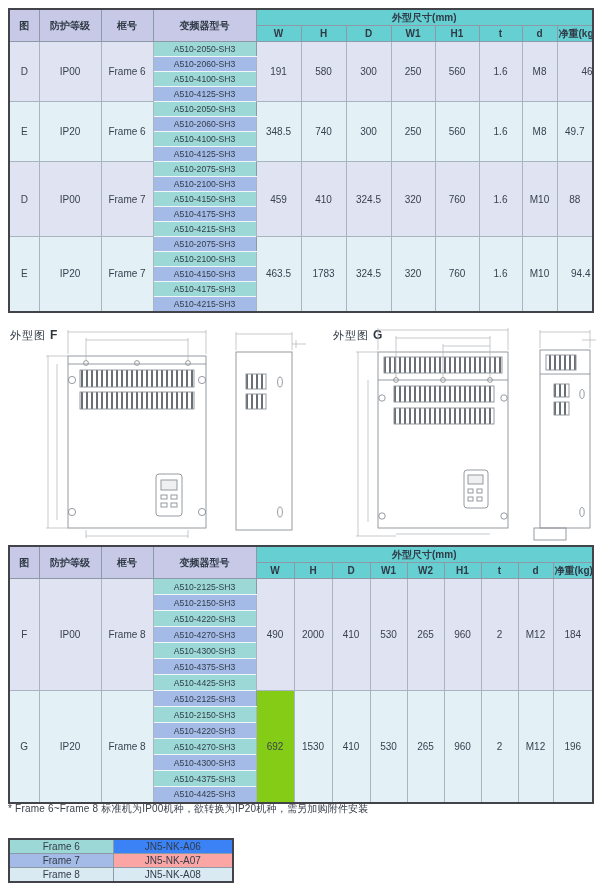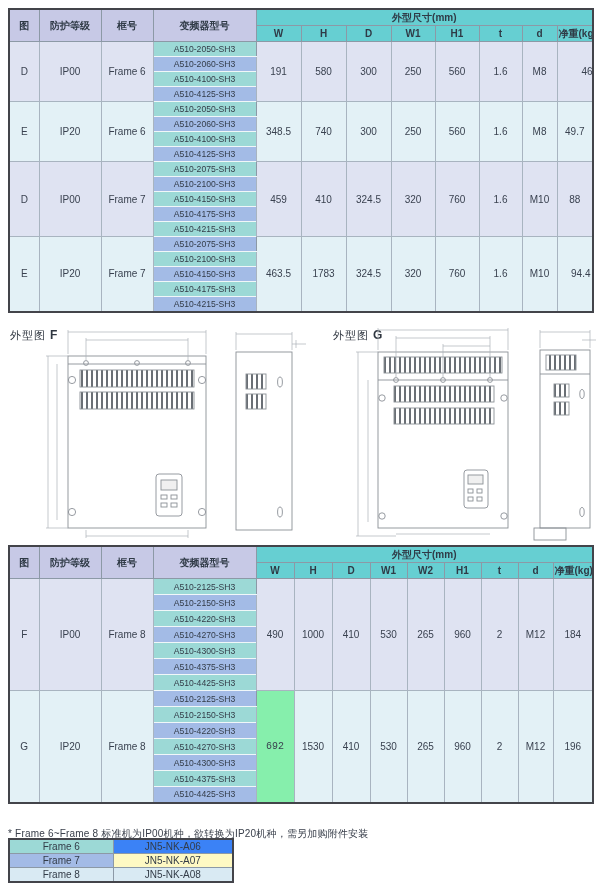--- a/index.html
+++ b/index.html
@@ -20,21 +20,21 @@
   #t1 tbody tr{height:15px;}
   #t2 tbody tr{height:16px;}
   table.dim thead tr{height:16px;}
 
   
   .draw-label{position:absolute;font-size:11px;color:#2f3640;letter-spacing:1px;}
   .draw-label b{font-size:12px;}
   .svgbox{position:absolute;}
 
   
-  .footnote{position:absolute;left:8px;top:827px;font-size:10px;color:#3a404c;letter-spacing:0.2px;}
+  .footnote{position:absolute;left:8px;top:802px;font-size:10px;color:#3a404c;letter-spacing:0.2px;}
 
   
   .acc-wrap{position:absolute;left:8px;top:838px;}
   table.acc{border-collapse:collapse;border:2px solid #43444a;table-layout:fixed;}
   table.acc td{border:1px solid #8c99a6;height:13px;font-size:10px;text-align:center;
                color:#333c48;padding:0 2px;overflow:hidden;white-space:nowrap;}
 </style>
 </head>
 <body>
 
@@ -339,21 +339,21 @@
             <th style="background: rgb(102, 207, 210);">净重(kg)</th>
           </tr>
         </thead>
         <tbody>
           <tr>
             <td rowspan="7" style="background: rgb(223, 227, 242);">F</td>
             <td rowspan="7" style="background: rgb(223, 227, 242);">IP00</td>
             <td rowspan="7" style="background: rgb(223, 227, 242);">Frame 8</td>
             <td class="model" style="background: rgb(156, 217, 214);">A510-2125-SH3</td>
             <td rowspan="7" style="background: rgb(223, 227, 242);">490</td>
-            <td rowspan="7" style="background: rgb(223, 227, 242);">1000</td>
+            <td rowspan="7" style="background: rgb(223, 227, 242);">2000</td>
             <td rowspan="7" style="background: rgb(223, 227, 242);">410</td>
             <td rowspan="7" style="background: rgb(223, 227, 242);">530</td>
             <td rowspan="7" style="background: rgb(223, 227, 242);">265</td>
             <td rowspan="7" style="background: rgb(223, 227, 242);">960</td>
             <td rowspan="7" style="background: rgb(223, 227, 242);">2</td>
             <td rowspan="7" style="background: rgb(223, 227, 242);">M12</td>
             <td rowspan="7" style="background: rgb(223, 227, 242);">184</td>
           </tr>
           <tr>
             <td class="model" style="background: rgb(163, 187, 230);">A510-2150-SH3</td>
@@ -371,21 +371,21 @@
             <td class="model" style="background: rgb(163, 187, 230);">A510-4375-SH3</td>
           </tr>
           <tr>
             <td class="model" style="background: rgb(156, 217, 214);">A510-4425-SH3</td>
           </tr>
           <tr>
             <td rowspan="7" style="background: rgb(227, 241, 246);">G</td>
             <td rowspan="7" style="background: rgb(227, 241, 246);">IP20</td>
             <td rowspan="7" style="background: rgb(227, 241, 246);">Frame 8</td>
             <td class="model" style="background: rgb(163, 187, 230);">A510-2125-SH3</td>
-            <td rowspan="7" style="background: #86efac; font-family: Liberation Mono, monospace;">692</td>
+            <td rowspan="7" style="background: #84cc16;">692</td>
             <td rowspan="7" style="background: rgb(227, 241, 246);">1530</td>
             <td rowspan="7" style="background: rgb(227, 241, 246);">410</td>
             <td rowspan="7" style="background: rgb(227, 241, 246);">530</td>
             <td rowspan="7" style="background: rgb(227, 241, 246);">265</td>
             <td rowspan="7" style="background: rgb(227, 241, 246);">960</td>
             <td rowspan="7" style="background: rgb(227, 241, 246);">2</td>
             <td rowspan="7" style="background: rgb(227, 241, 246);">M12</td>
             <td rowspan="7" style="background: rgb(227, 241, 246);">196</td>
           </tr>
           <tr>
@@ -418,21 +418,21 @@
           <col style="width:104px">
           <col style="width:120px">
         </colgroup>
       <tbody id="accBody">
           <tr>
             <td style="background: rgb(156, 217, 214);">Frame 6</td>
             <td style="background: #3b82f6;">JN5-NK-A06</td>
           </tr>
           <tr>
             <td style="background: rgb(163, 187, 230);">Frame 7</td>
-            <td style="background: #fef9c3;">JN5-NK-A07</td>
+            <td style="background: #fca5a5;">JN5-NK-A07</td>
           </tr>
           <tr>
             <td style="background: rgb(217, 234, 243);">Frame 8</td>
             <td style="background: rgb(217, 234, 243);">JN5-NK-A08</td>
           </tr>
         </tbody>
     </table>
   </div>
 
 </div>

